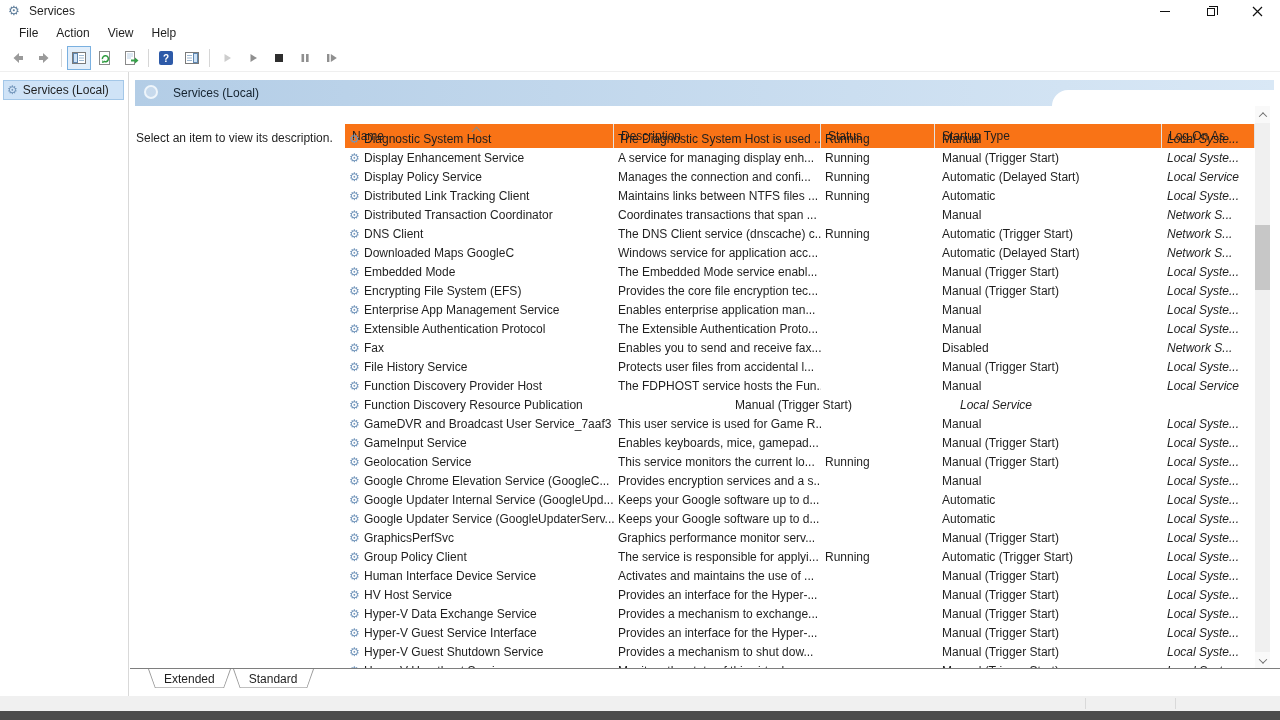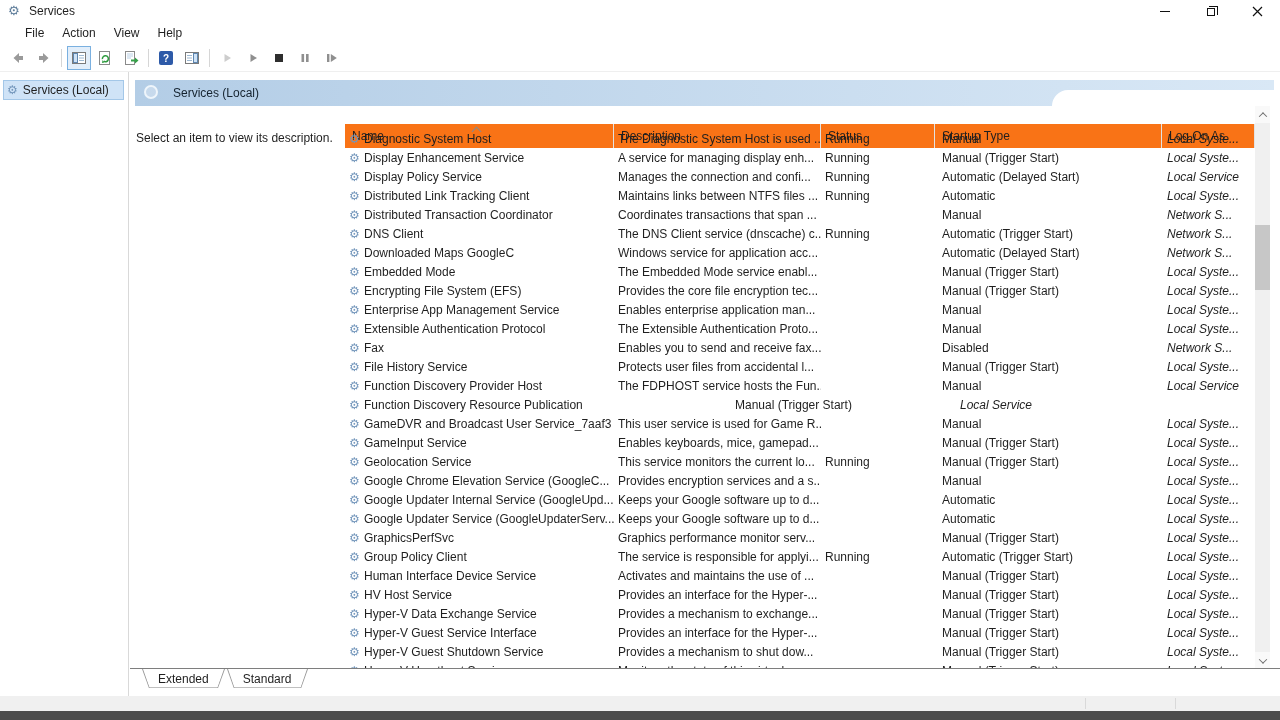--- a/index.html
+++ b/index.html
@@ -11,21 +11,21 @@
   .titlebar .appicon { position:absolute; left:8px; top:3px; font-size:13px; color:#5e7d9a; line-height:16px; }
   .titlebar .title { position:absolute; left:29px; top:0; line-height:22px; }
   .wincontrols { position:absolute; right:0; top:0; height:22px; display:flex; }
   .winbtn { width:46px; height:22px; display:flex; align-items:center; justify-content:center; }
   .min-glyph { width:10px; height:1px; background:#111; }
   .restore-glyph { position:relative; width:8px; height:8px; border:1px solid #111; background:#fff; margin-top:2px; }
   .restore-glyph::before { content:""; position:absolute; left:1px; top:-3px; width:8px; height:8px;
     border-top:1px solid #111; border-right:1px solid #111; }
 
   
-  .menubar { position:absolute; left:0; top:22px; width:1280px; height:22px; background:#fff; display:flex; align-items:center; padding-left:16px; }
+  .menubar { position:absolute; left:0; top:22px; width:1280px; height:22px; background:#fff; display:flex; align-items:center; padding-left:10px; }
   .menuitem { padding:0 9px; line-height:22px; }
 
   
   .toolbar { position:absolute; left:0; top:44px; width:1280px; height:28px; background:#fff;
     border-bottom:1px solid #efefef; display:flex; align-items:center; padding-left:5px; }
   .tbtn { width:24px; height:24px; display:flex; align-items:center; justify-content:center; margin:0 1px; }
   .tbtn.hl { background:#e2eefa; border:1px solid #7ab0e0; }
   .tsep { width:1px; height:18px; background:#d6d6d6; margin:0 4px; }
 
   
@@ -68,21 +68,21 @@
   .sbtn { position:absolute; left:0; width:15px; height:17px; background:#f9f9f9; display:flex; align-items:center; justify-content:center; }
   .sbtn.up { top:0; } .sbtn.down { bottom:0; }
   .chev { width:6px; height:6px; border-left:1px solid #6f6f6f; border-top:1px solid #6f6f6f; }
   .chev.u { transform:rotate(45deg) translate(1px,1px); }
   .chev.d { transform:rotate(225deg) translate(1px,1px); }
   .sthumb { position:absolute; left:0; top:119px; width:15px; height:65px; background:#c7c7c7; }
 
   .list-bottom-line { position:absolute; left:0; top:596px; width:1150px; height:1px; background:#7e7e7e; }
 
   
-  .tabsbar { position:absolute; left:0; top:597px; width:1150px; height:27px; background:#fff; display:flex; padding-left:12px; }
+  .tabsbar { position:absolute; left:0; top:597px; width:1150px; height:27px; background:#fff; display:flex; padding-left:18px; }
   .tab { position:relative; height:23px; line-height:21px; padding:0 16px; margin-right:2px; color:#1f1f1f; }
   .tab::before { content:""; position:absolute; inset:0; background:#fff; border:1px solid #9a9a9a; border-top:none;
     transform:perspective(8px) rotateX(-4deg); transform-origin:50% 0; z-index:0; }
   .tab span { position:relative; z-index:1; }
 
   
   .statusstrip { position:absolute; left:0; top:696px; width:1280px; height:15px; background:#f0f0f0; }
   .ssep { position:absolute; top:2px; width:1px; height:11px; background:#d9d9d9; }
   .darkbar { position:absolute; left:0; top:711px; width:1280px; height:9px; background:#4c4c4c; }
 

